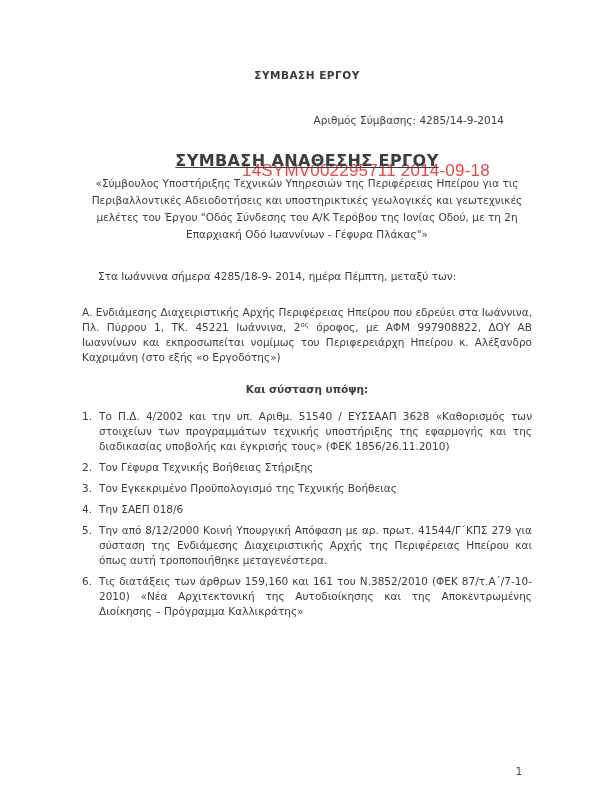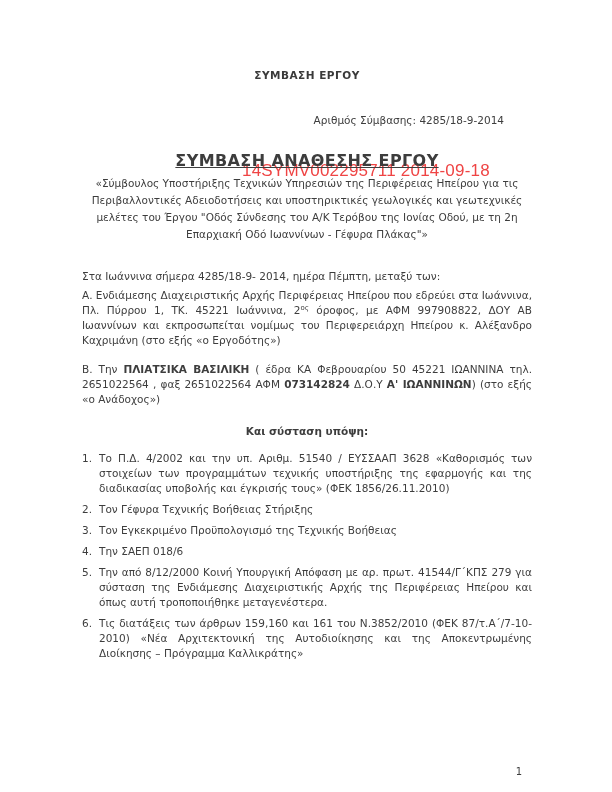--- a/index.html
+++ b/index.html
@@ -44,24 +44,24 @@
     text-decoration: underline;
     letter-spacing: 0.4px;
   }
   .subject {
     margin: 7px 0 0 0;
     font-weight: normal;
     text-align: center;
     line-height: 17px;
   }
   .intro {
-    margin: 26px 0 0 0;
+    margin: 26px 0 0 16px;
   }
   .party {
-    margin: 4px 0 0 0;
+    margin: 21px 0 0 0;
     text-align: justify;
   }
   .party-b {
     margin-top: 14px;
   }
   sup {
     font-size: 7px;
     line-height: 0;
   }
   .having {
@@ -107,31 +107,30 @@
 <body>
 
 <div class="page">
 
   <div class="watermark">14SYMV002295711 2014-09-18</div>
 
   <div class="content">
 
     <h1 class="doc-title">ΣΥΜΒΑΣΗ ΕΡΓΟΥ</h1>
 
-    <p class="contract-number">Αριθμός Σύμβασης: 4285/18-9-2014</p>
+    <p class="contract-number">Αριθμός Σύμβασης: 4285/14-9-2014</p>
 
     <h2 class="doc-heading">ΣΥΜΒΑΣΗ ΑΝΑΘΕΣΗΣ ΕΡΓΟΥ</h2>
 
     <p class="subject">«Σύμβουλος Υποστήριξης Τεχνικών Υπηρεσιών της Περιφέρειας Ηπείρου για τις Περιβαλλοντικές Αδειοδοτήσεις και υποστηρικτικές γεωλογικές και γεωτεχνικές μελέτες του Έργου "Οδός Σύνδεσης του Α/Κ Τερόβου της Ιονίας Οδού, με τη 2η Επαρχιακή Οδό Ιωαννίνων - Γέφυρα Πλάκας"»</p>
 
     <p class="intro">Στα Ιωάννινα σήμερα  4285/18-9- 2014,  ημέρα Πέμπτη, μεταξύ των:</p>
 
     <p class="party party-a"><span>Α. Ενδιάμεσης Διαχειριστικής Αρχής Περιφέρειας Ηπείρου που εδρεύει στα Ιωάννινα, Πλ. Πύρρου 1, ΤΚ. 45221 Ιωάννινα, 2</span><sup>ος</sup><span> όροφος, με ΑΦΜ 997908822, ΔΟΥ ΑΒ Ιωαννίνων και εκπροσωπείται νομίμως του Περιφερειάρχη Ηπείρου κ. Αλέξανδρο Καχριμάνη (στο εξής «ο Εργοδότης»)</span></p>
 
-    <p class="party party-b"><span>Β. Την </span><b>ΠΛΙΑΤΣΙΚΑ ΒΑΣΙΛΙΚΗ</b><span> ( έδρα ΚΑ Φεβρουαρίου 50 45221 ΙΩΑΝΝΙΝΑ τηλ. 2651022564 , φαξ 2651022564 ΑΦΜ </span><b>073142824</b><span> Δ.Ο.Υ </span><b>Α' ΙΩΑΝΝΙΝΩΝ</b><span>) (στο εξής «ο Ανάδοχος»)</span></p>
 
     <p class="having">Και σύσταση υπόψη:</p>
 
     <div class="items">
       <div class="item">
         <span class="num">1.</span>
         <span class="txt">Το Π.Δ. 4/2002 και την υπ. Αριθμ. 51540 / ΕΥΣΣΑΑΠ 3628 «Καθορισμός των στοιχείων των προγραμμάτων τεχνικής υποστήριξης της εφαρμογής και της διαδικασίας υποβολής και έγκρισής τους» (ΦΕΚ 1856/26.11.2010)</span>
       </div>
       <div class="item">
         <span class="num">2.</span>

